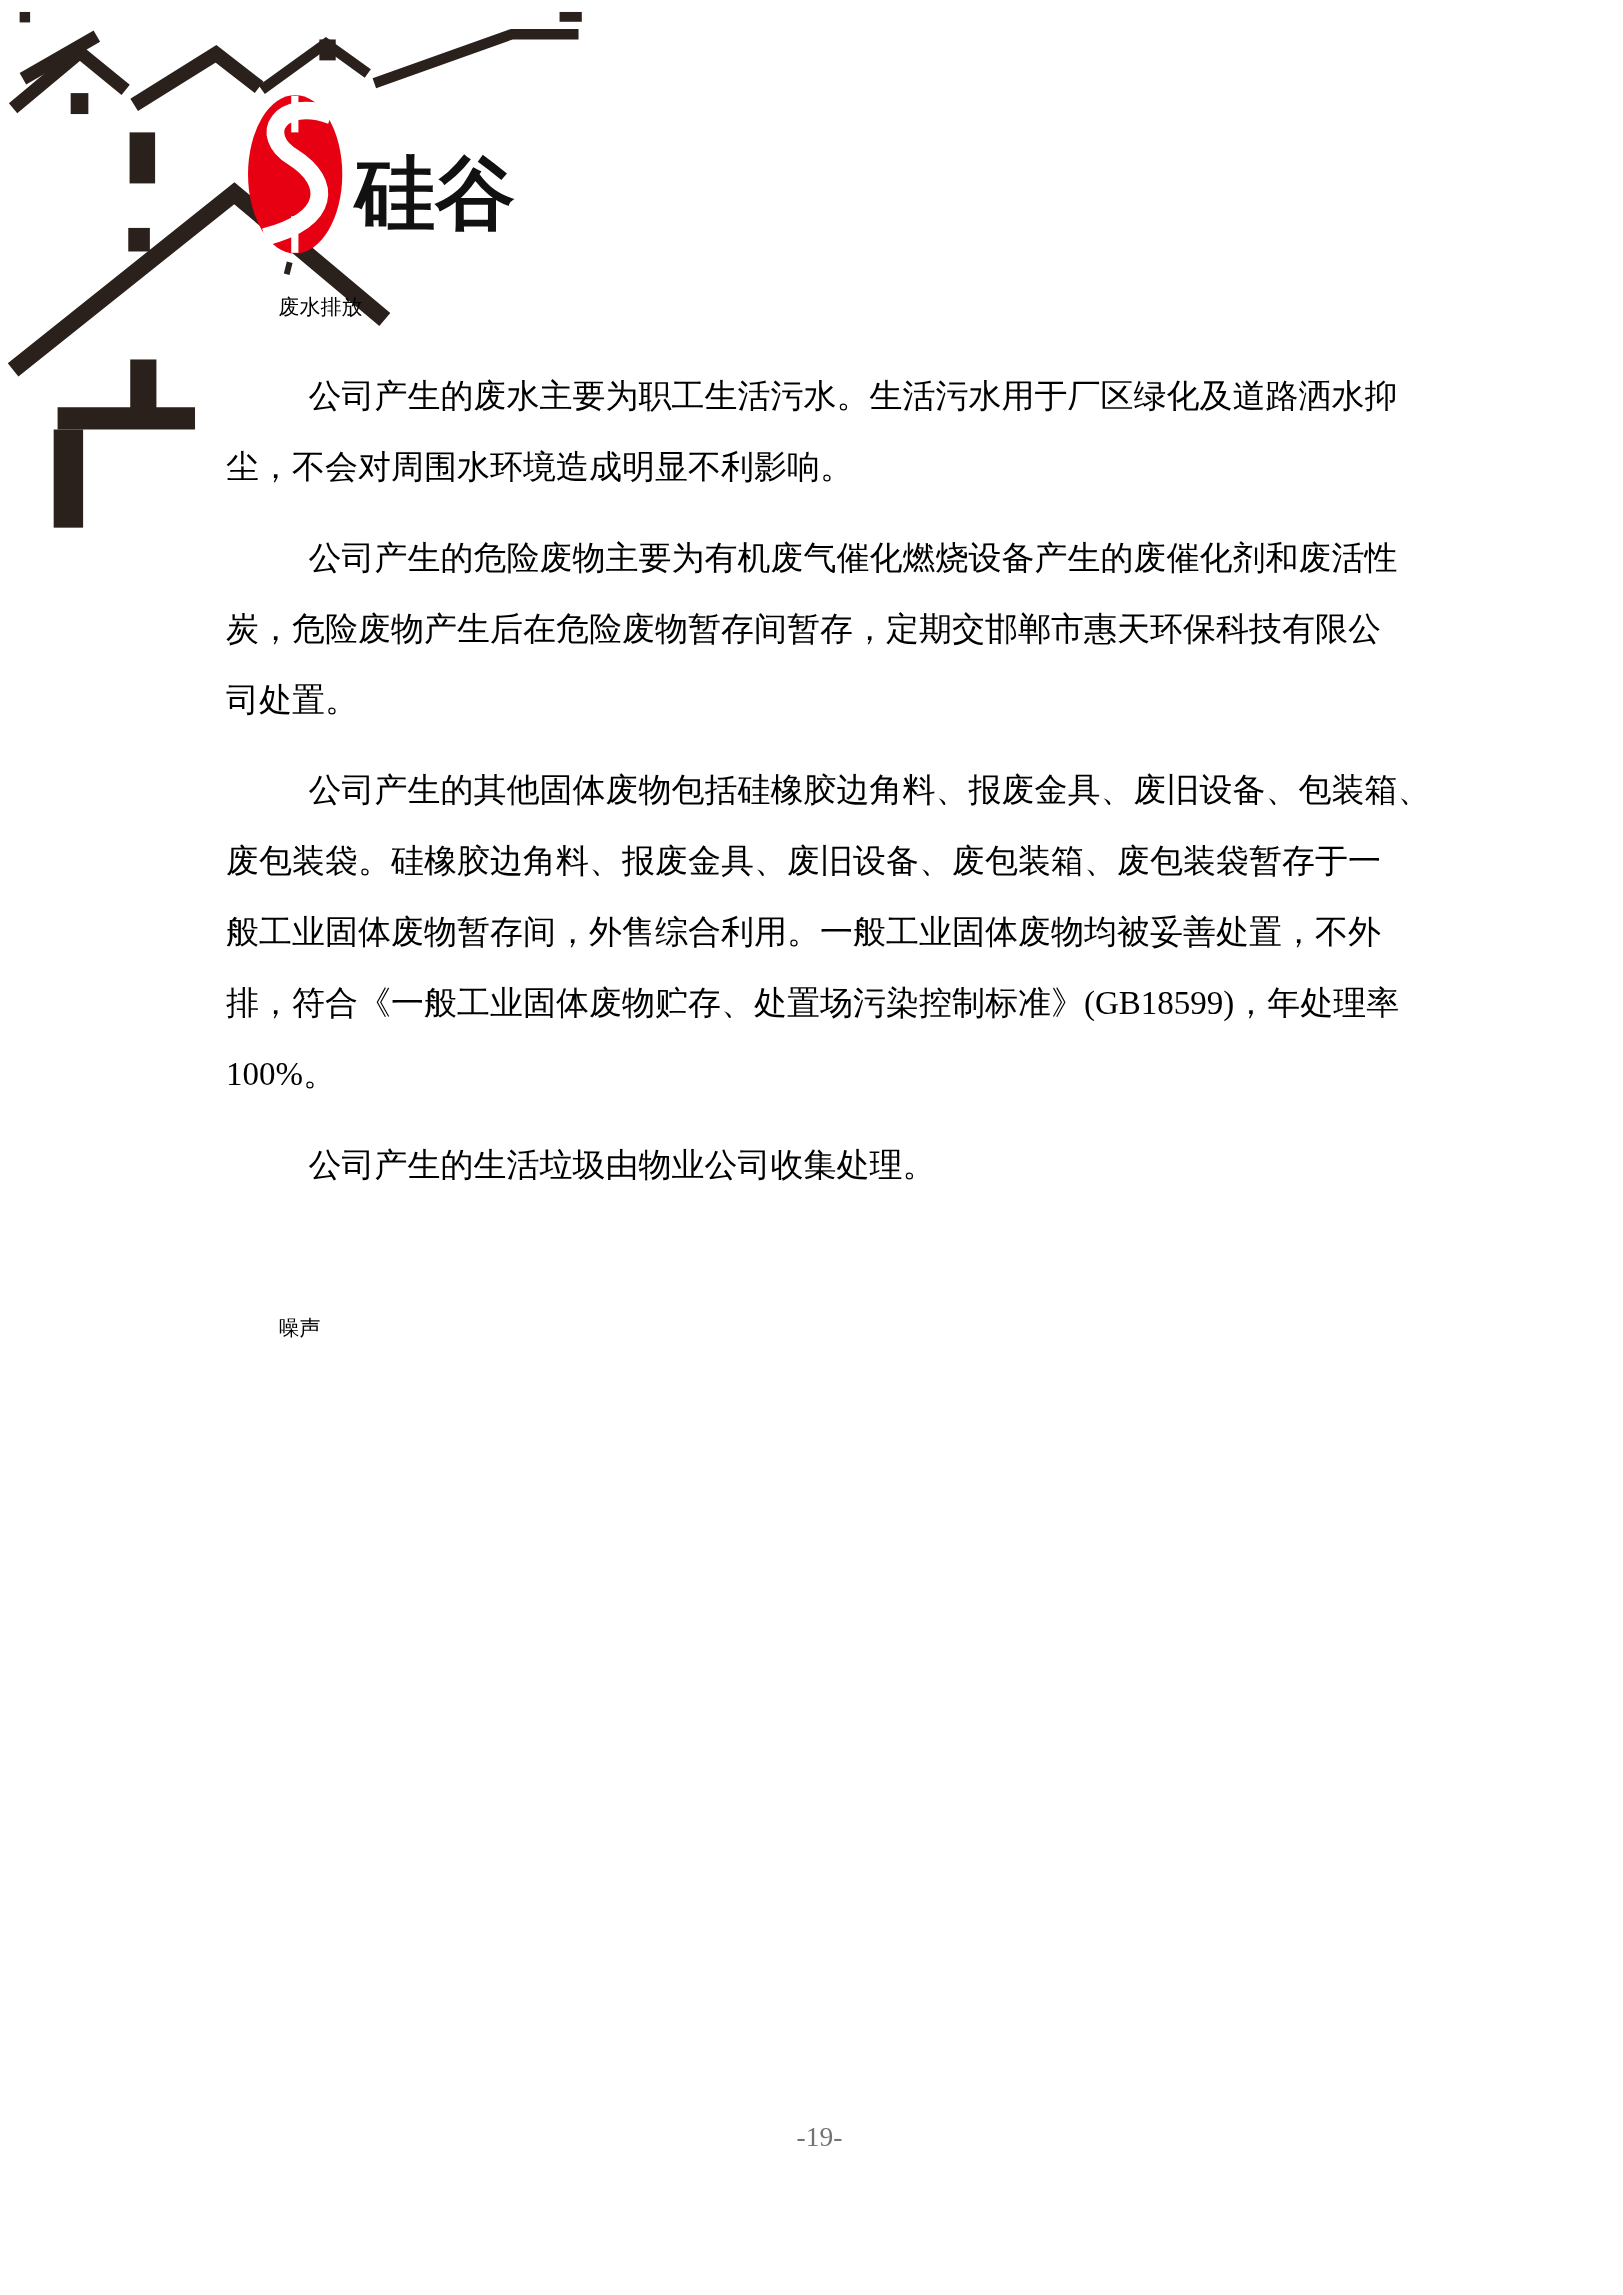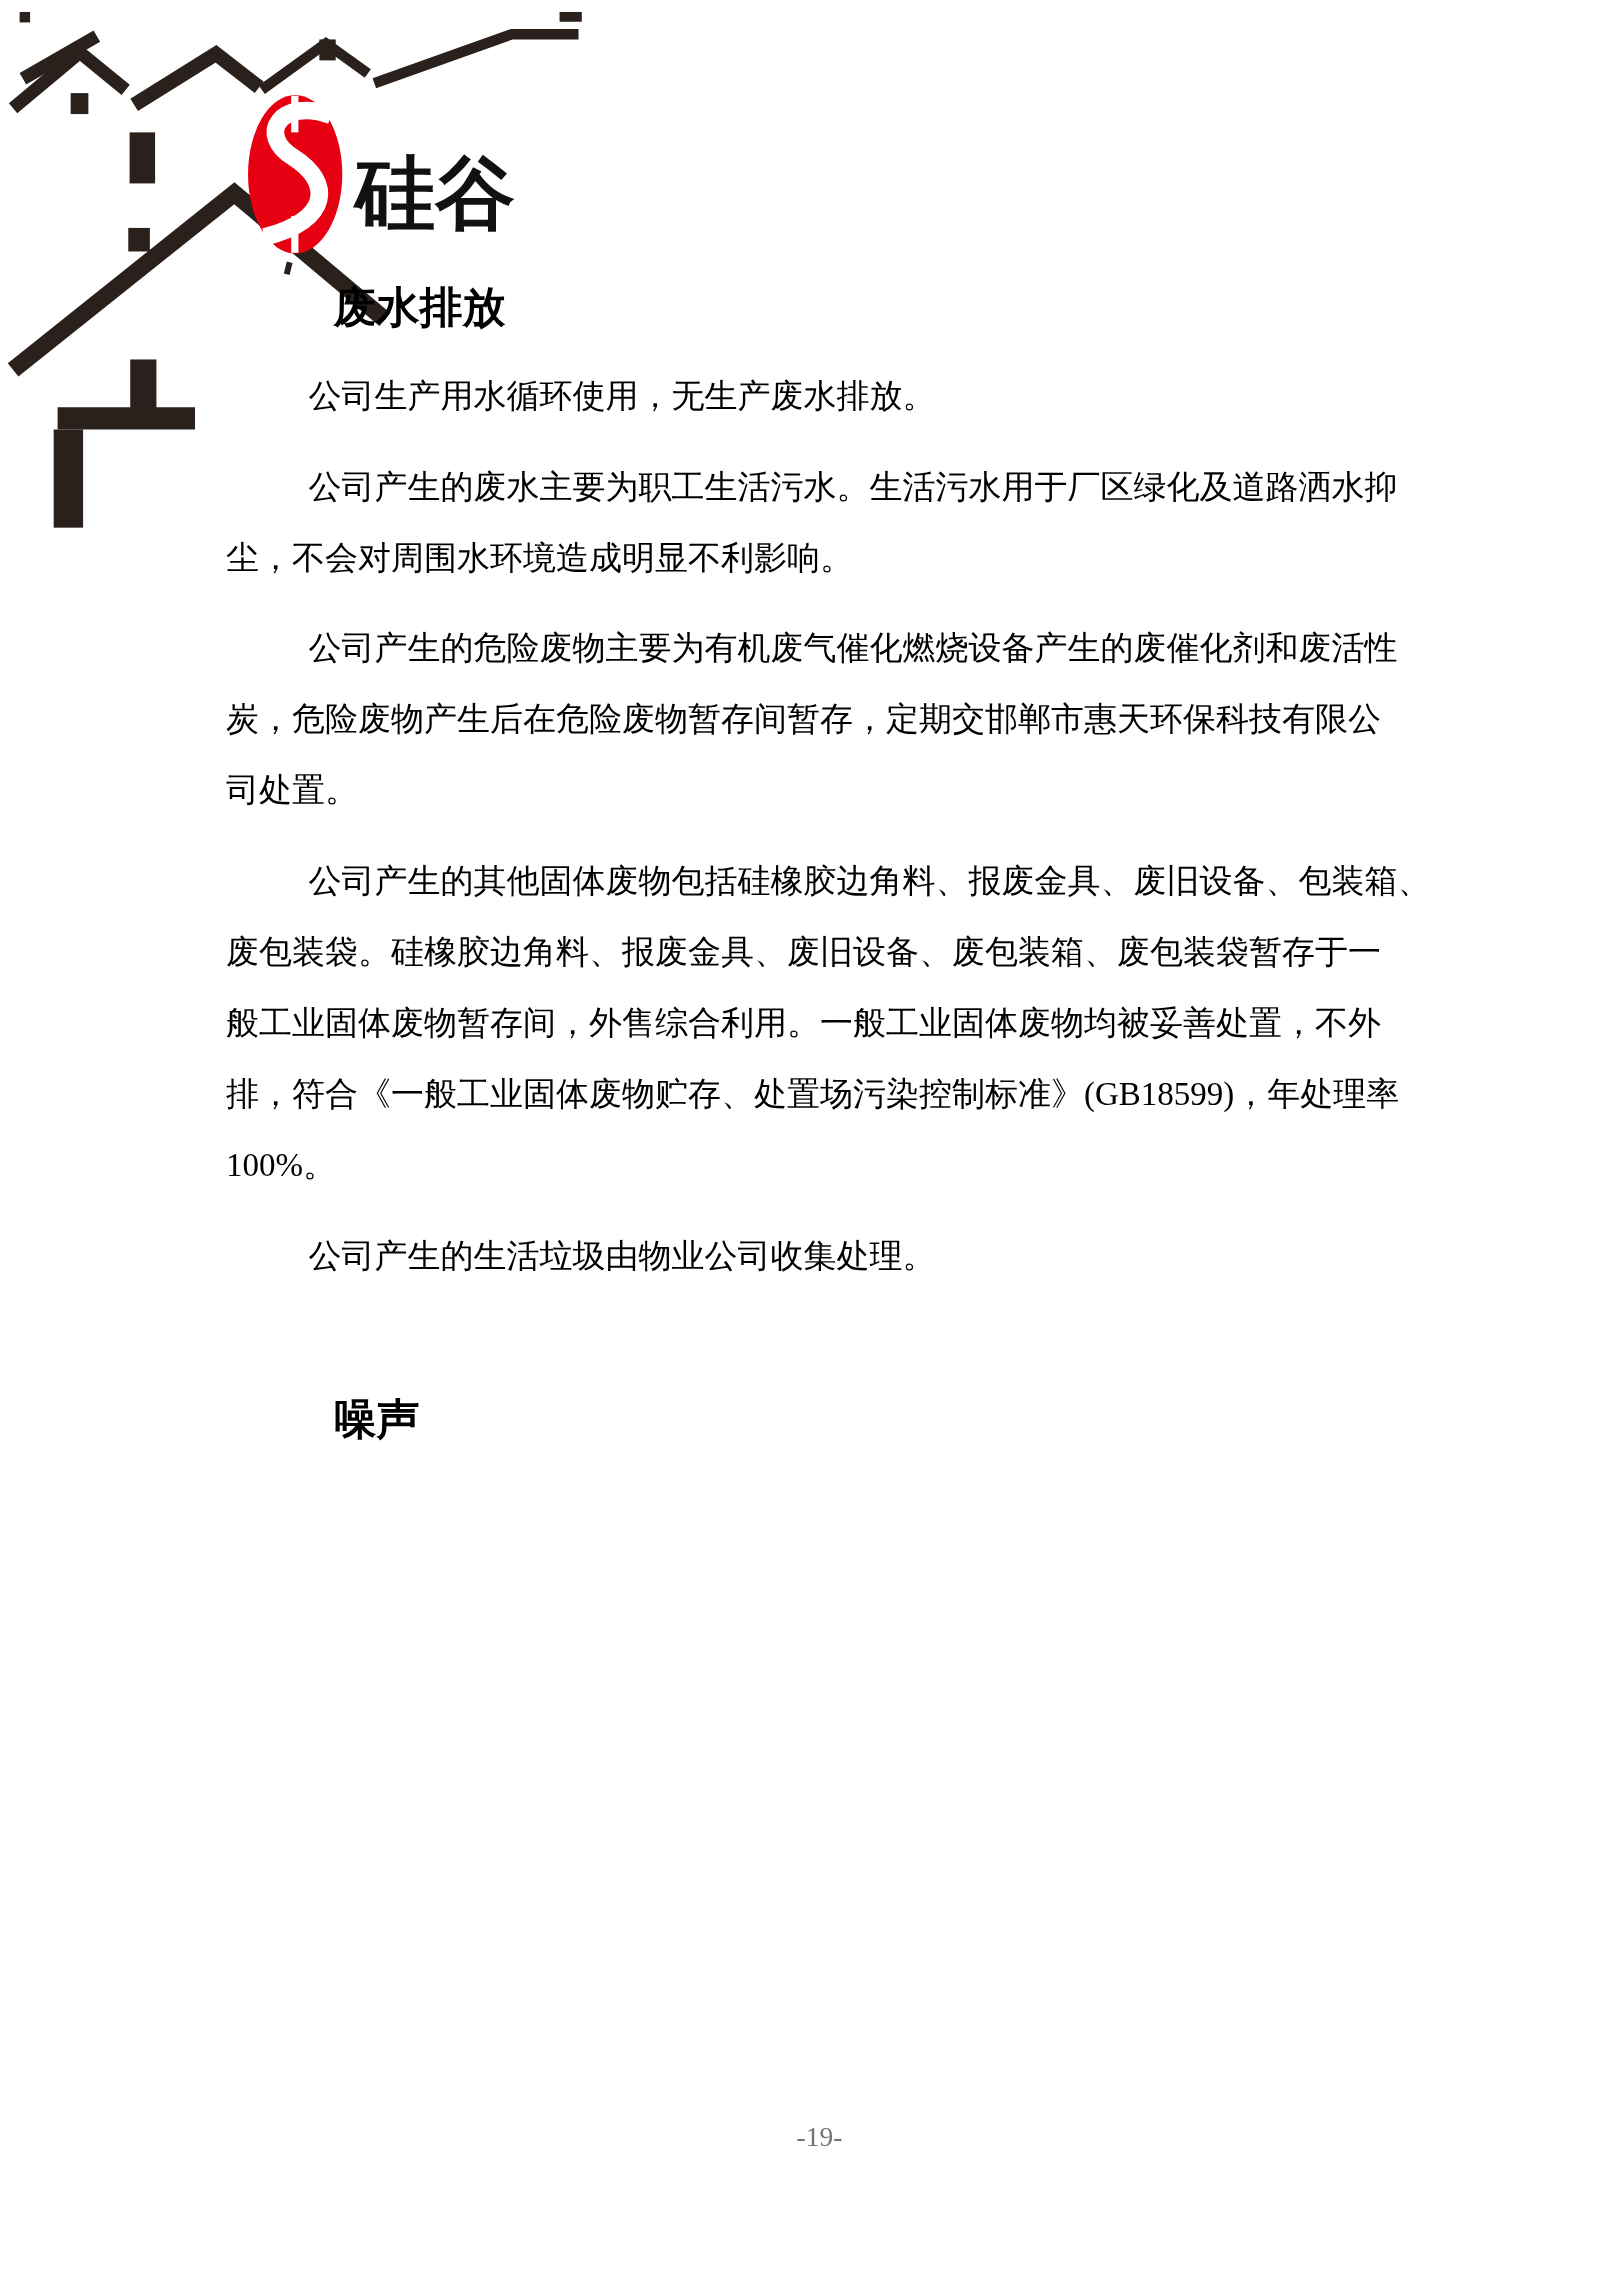--- a/index.html
+++ b/index.html
@@ -25,22 +25,22 @@
   
   .content {
     position: absolute;
     left: 226px;
     top: 272px;
     width: 1171px;
     font-size: 33px;
     line-height: 71px;
   }
   .content h2 {
-    font-size: 43px;
-    font-weight: 700;
+    font-size: 21px;
+    font-weight: 400;
     line-height: 71px;
     margin: 92px 0 18.3px 0;
     text-indent: 2.5em;
     white-space: nowrap;
   }
   .content h2:first-child { margin-top: 0; }
   .content p {
     margin: 0 0 19.6px 0;
     text-indent: 2.5em;
     white-space: nowrap;
@@ -98,21 +98,20 @@
         <rect x="445" y="146" width="11" height="56" fill="#ffffff"></rect>
         <rect x="445" y="330" width="11" height="56" fill="#ffffff"></rect>
       </g>
 
       <text x="543" y="338" font-size="122" font-weight="900" font-family="Liberation Sans, sans-serif" fill="#111">硅谷</text>
     </svg>
   </div>
 
   <main class="content" id="doc-body">
       <h2>废水排放</h2>
-      <p>公司生产用水循环使用，无生产废水排放。</p>
       <p>公司产生的废水主要为职工生活污水。生活污水用于厂区绿化及道路洒水抑<br>尘，不会对周围水环境造成明显不利影响。</p>
       <p>公司产生的危险废物主要为有机废气催化燃烧设备产生的废催化剂和废活性<br>炭，危险废物产生后在危险废物暂存间暂存，定期交邯郸市惠天环保科技有限公<br>司处置。</p>
       <p>公司产生的其他固体废物包括硅橡胶边角料、报废金具、废旧设备、包装箱、<br>废包装袋。硅橡胶边角料、报废金具、废旧设备、废包装箱、废包装袋暂存于一<br>般工业固体废物暂存间，外售综合利用。一般工业固体废物均被妥善处置，不外<br>排，符合《一般工业固体废物贮存、处置场污染控制标准》(GB18599)，年处理率<br>100%。</p>
       <p>公司产生的生活垃圾由物业公司收集处理。</p>
       <h2>噪声</h2>
     </main>
 
   <div class="footer">
     <span>-19-</span>
   </div>

